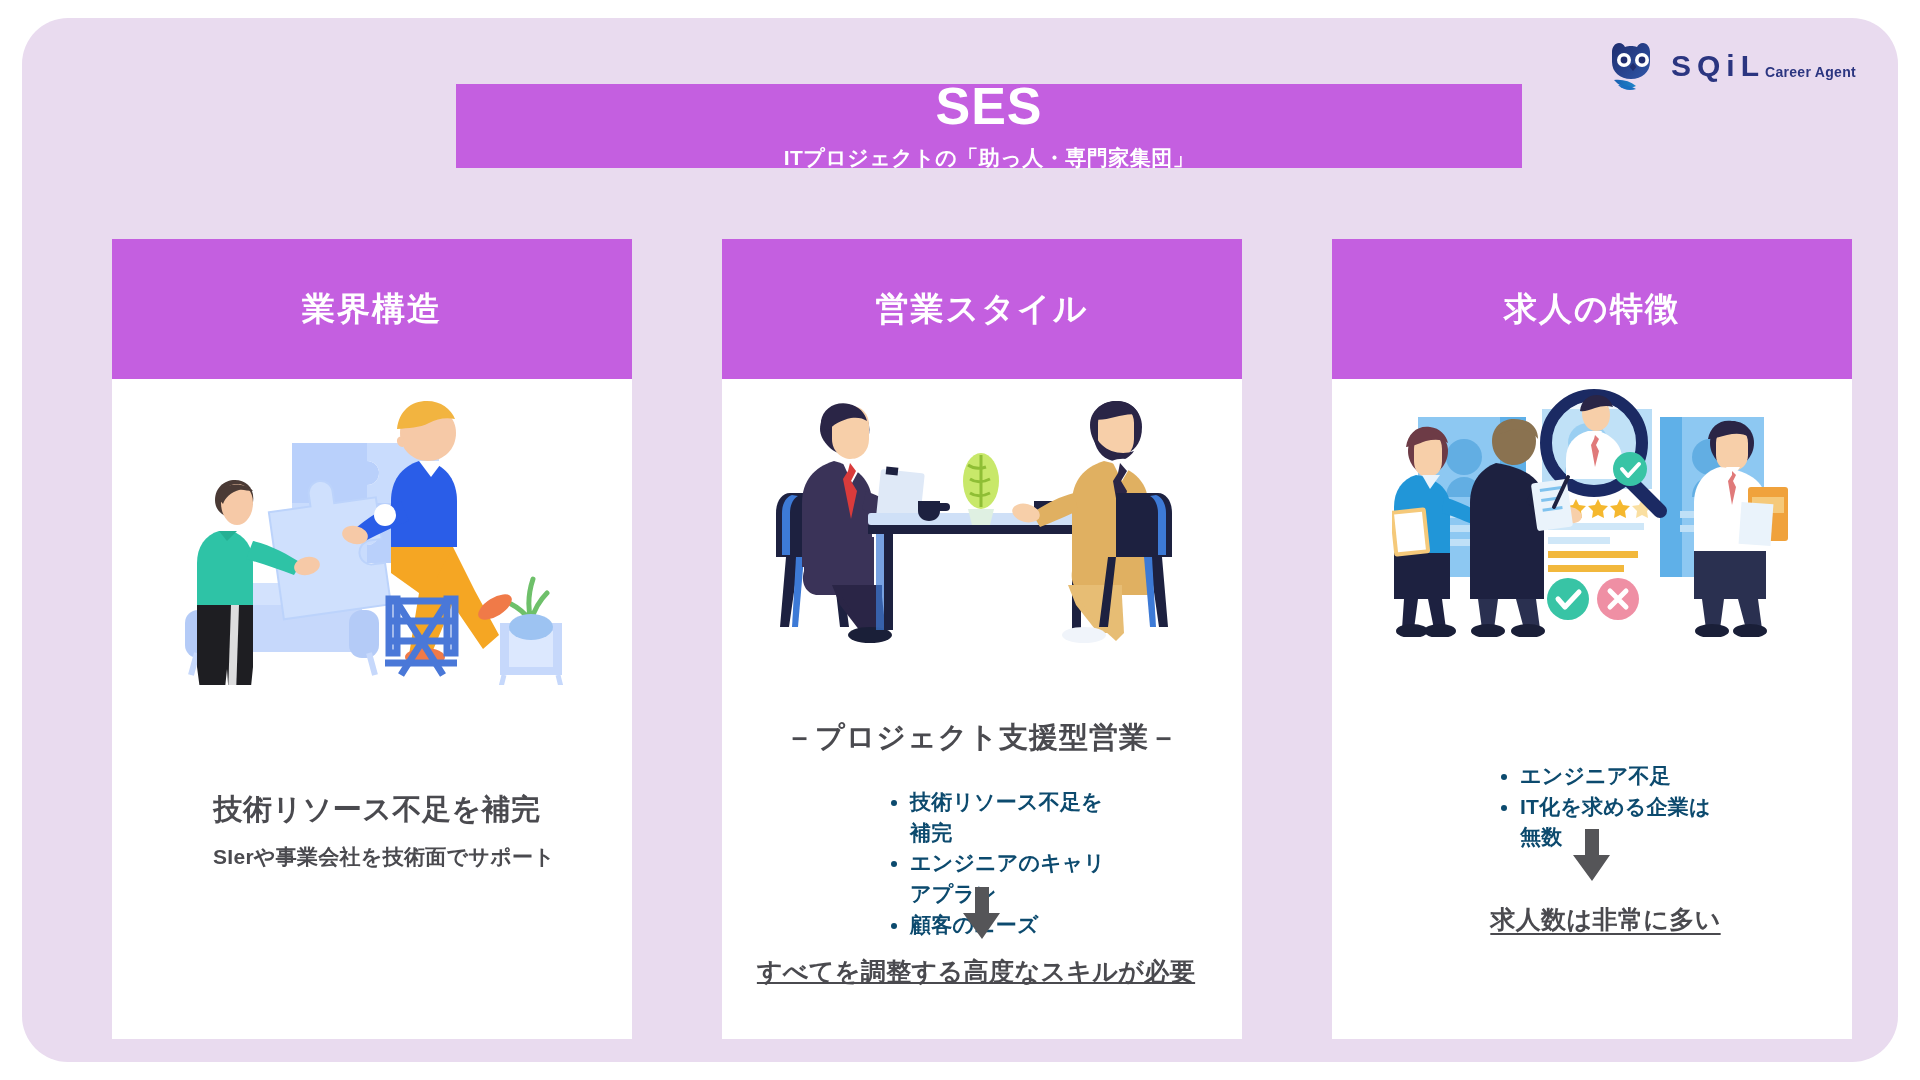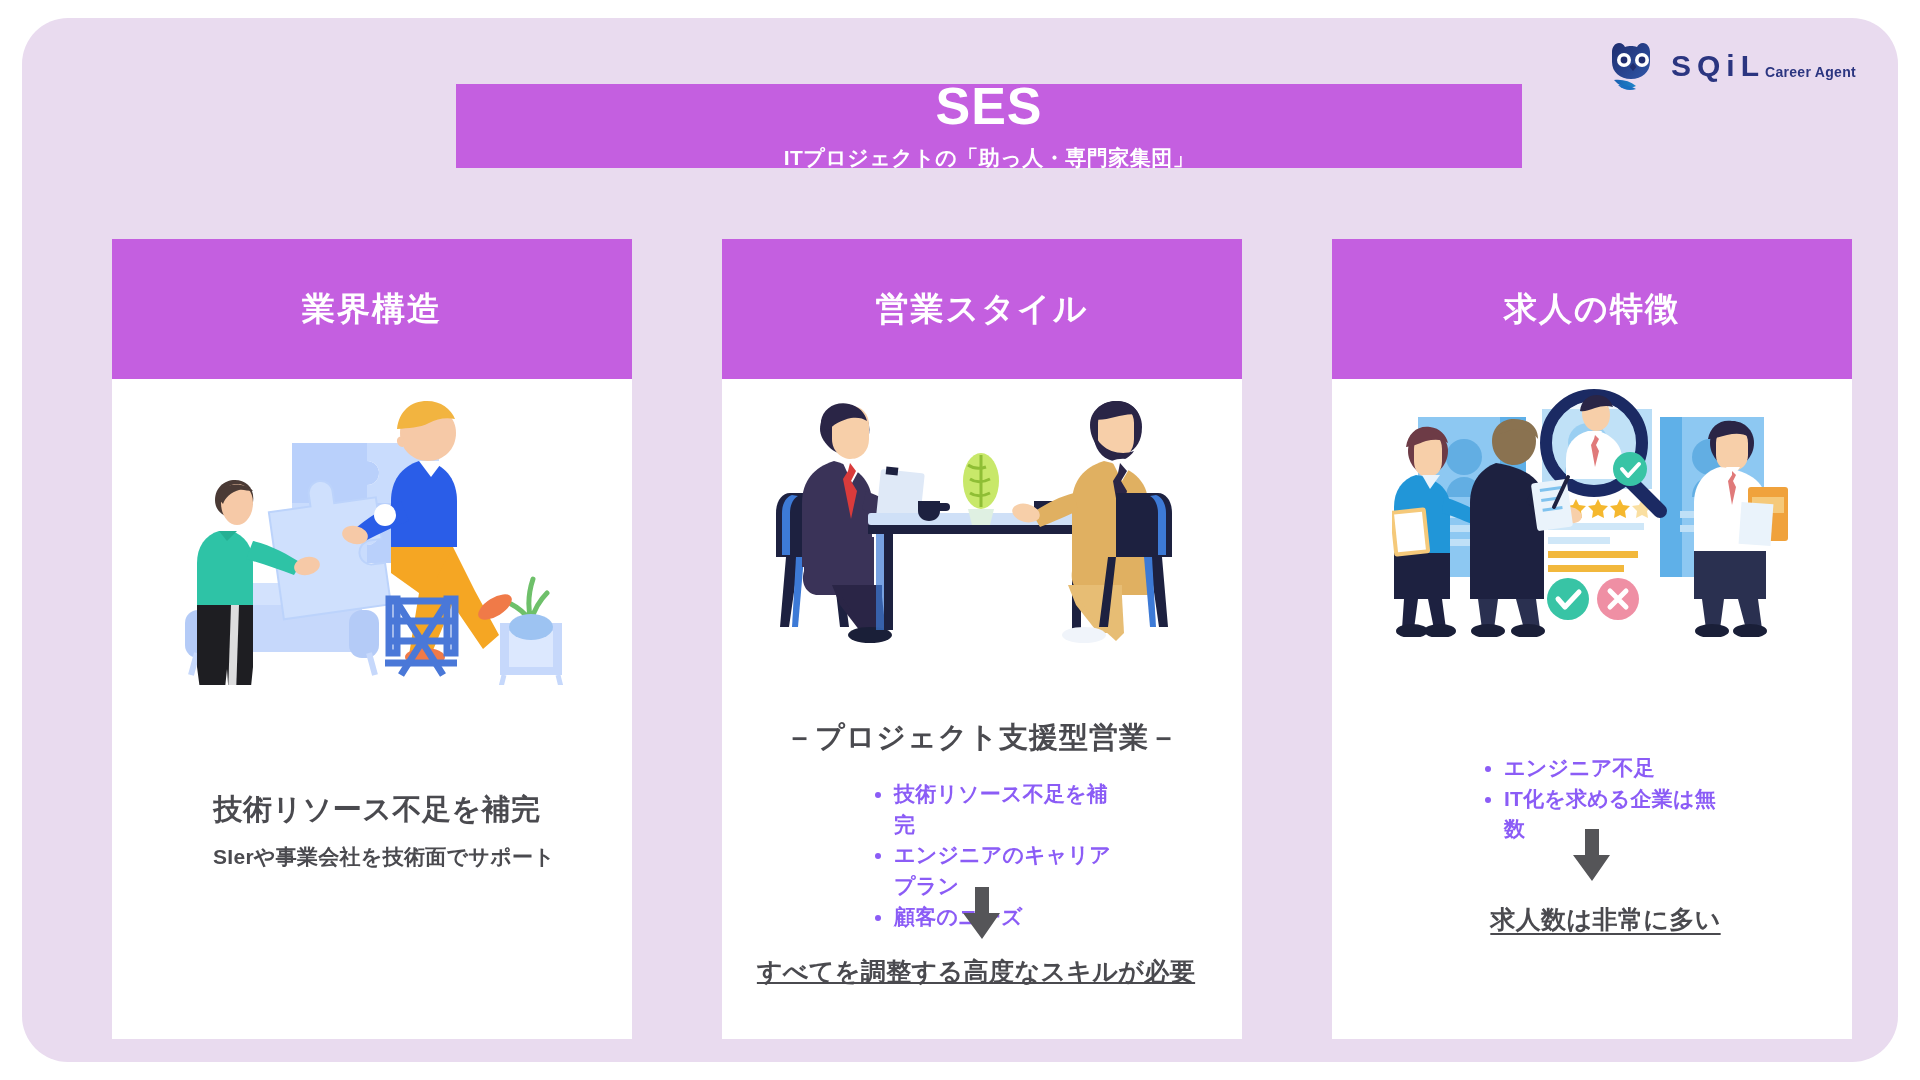--- a/index.html
+++ b/index.html
@@ -30,21 +30,21 @@
   .cols{position:absolute;left:90px;top:221px;width:1740px;height:800px;
         display:flex;justify-content:space-between;}
   .col{width:520px;background:#ffffff;display:flex;flex-direction:column;}
   .col-head{height:140px;background:#c45fe0;display:flex;align-items:center;justify-content:center;}
   .col-head-text{color:#ffffff;font-size:33px;font-weight:700;letter-spacing:2px;}
   .col-body{flex:1;display:flex;flex-direction:column;align-items:center;position:relative;}
   .illus{margin-top:6px;}
   
   .lead{font-size:29px;font-weight:700;color:#4a4a4f;letter-spacing:.5px;text-align:center;padding-left:10px;}
   .sub{font-size:21px;font-weight:700;color:#4a4a4f;letter-spacing:.3px;text-align:center;margin-top:13px;padding-left:24px;}
-  .bullets{list-style:disc;margin:8px;padding:0 0 0 26px;color:#8b5cf6;}
+  .bullets{list-style:disc;margin:16px;padding:0 0 0 26px;color:#0c4a6e;}
   .bullets li{font-size:21px;font-weight:700;line-height:1.46;letter-spacing:.2px;}
   .arrow{display:block;}
   .concl{font-size:25px;font-weight:700;color:#4a4a4f;letter-spacing:.4px;text-align:center;}
   .concl.underline{text-decoration:underline;text-underline-offset:5px;text-decoration-thickness:2px;}
   
   .c1-text{position:absolute;left:0;right:0;top:411px;}
   .c2-lead{position:absolute;left:0;right:0;top:339px;text-align:center;font-size:29px;font-weight:700;color:#4a4a4f;letter-spacing:1px;}
   .c2-bullets{position:absolute;left:50%;transform:translateX(-50%);top:392px;}
   .c2-arrow{position:absolute;left:50%;transform:translateX(-50%);top:508px;}
   .c2-concl{position:absolute;left:0;right:12px;top:576px;text-decoration:underline;}

